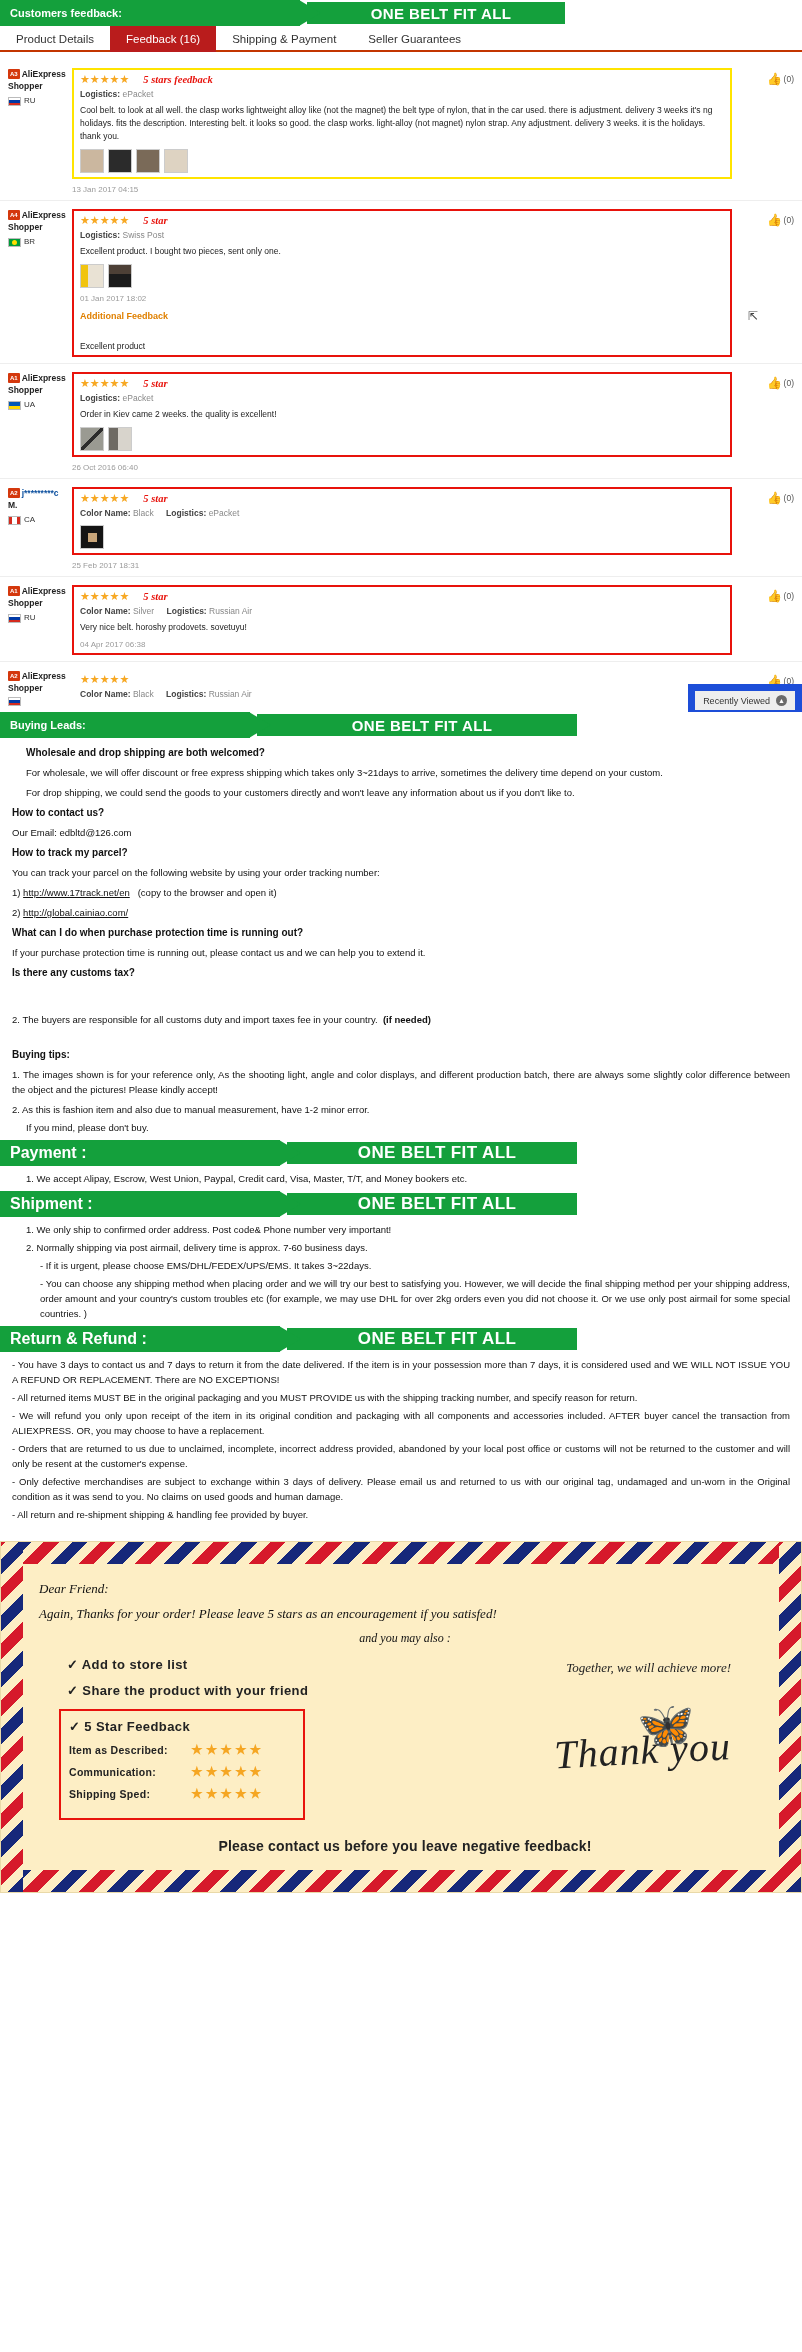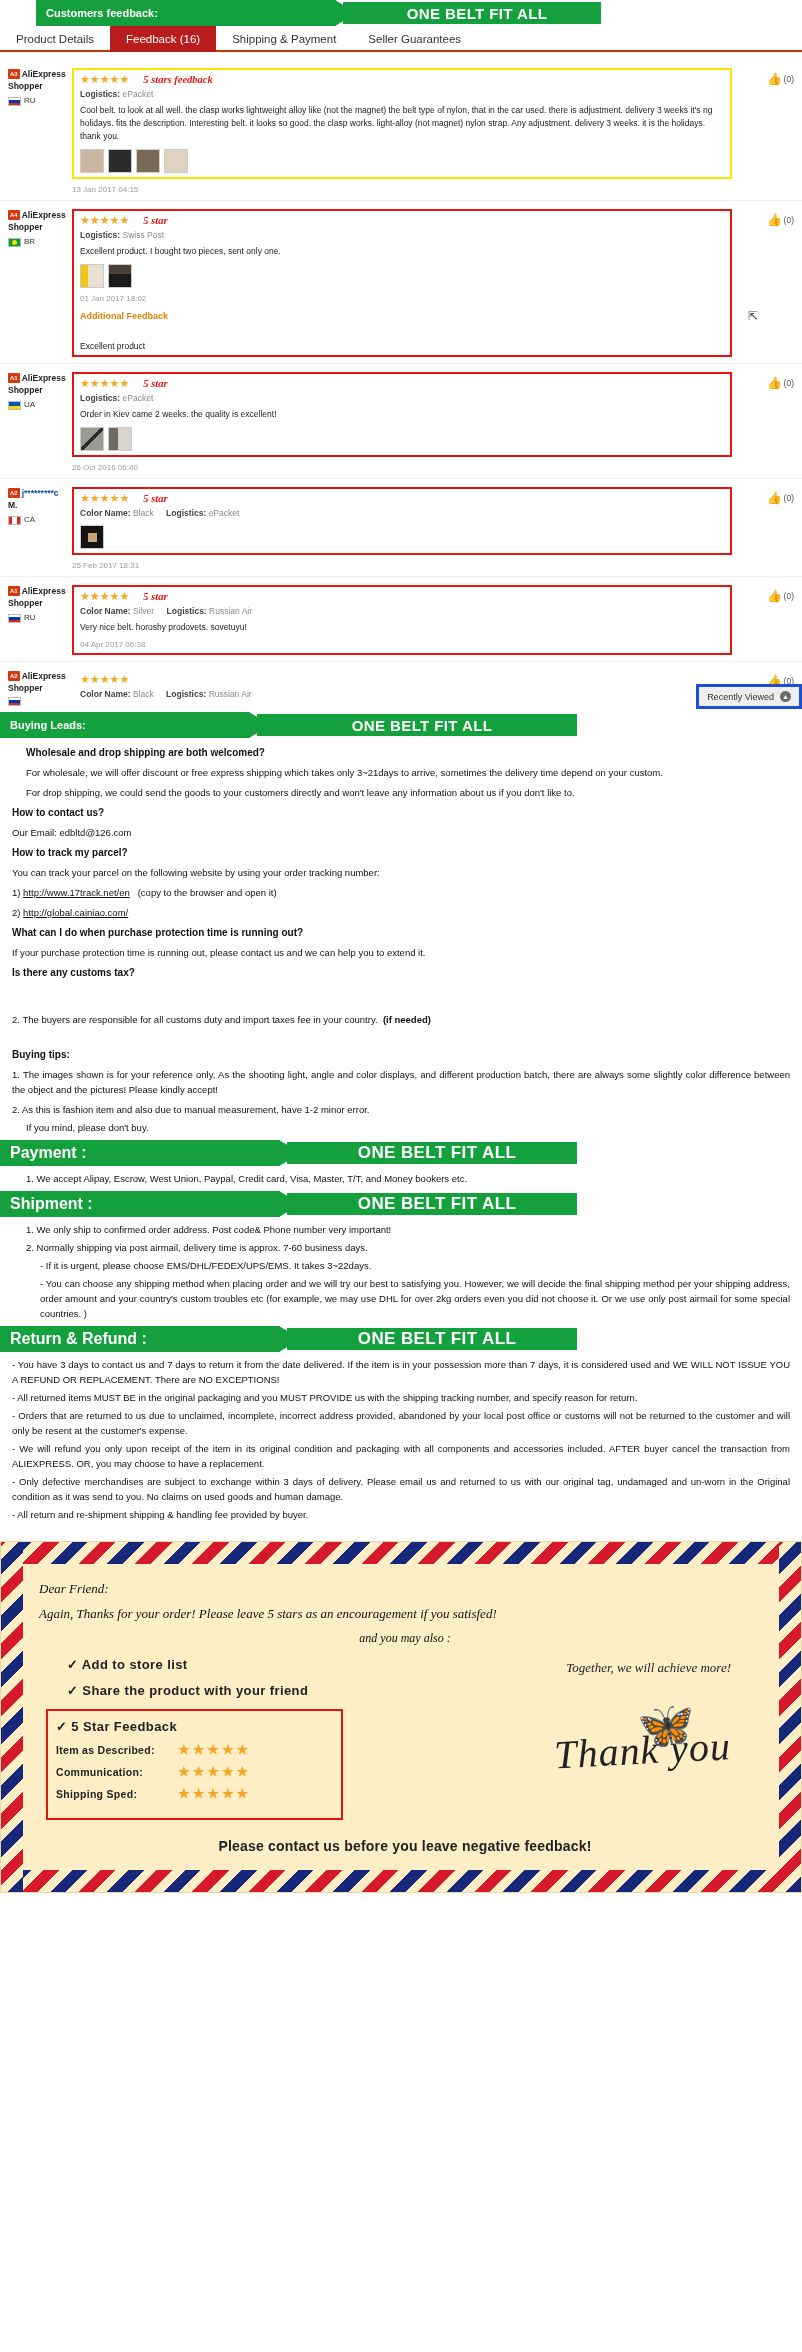--- a/index.html
+++ b/index.html
@@ -51,21 +51,21 @@
     justify-content: center;
     color: #fff;
     font-weight: bold;
     font-size: 15px;
     letter-spacing: .4px;
     margin-left: -14px;
     padding: 0 24px 0 34px;
     position: relative;
     z-index: 2;
   }
-  .banner.head-customers .left { width: 300px; margin-left: 36px; }
+  .banner.head-customers .left { width: 300px; }
   .banner.head-customers .right { width: 258px; }
   .banner.big .left { font-size: 16px; height: 26px; }
   .banner.big .right { font-size: 17px; }
 
   
   .tabs {
     display: flex;
     align-items: stretch;
     border-bottom: 2px solid #c33500;
     height: 26px;
@@ -154,21 +154,21 @@
   .like {
     position:absolute; right:8px; top:4px;
     font-size:8.5px; color:#555; display:flex; align-items:center; gap:1px;
   }
   .thumbup { font-size: 12px; color:#666; }
 
   .recently {
     position: absolute;
     right: 0; 
     background:#eeeeee;
-    border:3px solid #1d4ed8;
+    border:7px solid #1d4ed8;
     font-size:9px;
     color:#333;
     padding: 4px 8px;
     display:flex; align-items:center; gap:6px;
     z-index: 20;
   }
   .recently .dot { width:11px;height:11px;border-radius:50%;background:#6b6b6b;color:#fff;font-size:7px;display:flex;align-items:center;justify-content:center; }
   .cursor-arrow { position:absolute; font-size:12px; color:#444; }
 
   
@@ -228,21 +228,21 @@
   .thankyou {
     font-family:"Liberation Serif", serif;
     font-style: italic;
     font-size: 40px;
     text-align: right;
     margin-top: 54px;
     letter-spacing: 1px;
     transform: rotate(-3deg);
   }
   .butterfly { position:absolute; right: 36px; top: 42px; font-size: 46px; line-height: 1; }
-  .ratebox { border: 2px solid #e8130c; margin: 4px 0 4px 7px; width: 297px; padding: 8px 10px 10px 8px; }
+  .ratebox { border: 2px solid #e8130c; margin: 4px 0 4px 20px; width: 246px; padding: 8px 10px 10px 8px; }
   .ratebox .hdr { font-weight: bold; font-size: 13px; margin-bottom: 8px; letter-spacing:.4px; }
   .rrow { display:flex; align-items:center; font-size:10.5px; font-weight:bold; margin:7px 0; letter-spacing:.3px; }
   .rrow .lbl { width: 122px; }
   .rrow .rs { color:#f5a623; font-size: 13px; letter-spacing: 3px; }
   .am-bottom { font-weight:bold; font-size:14px; text-align:center; margin-top:18px; letter-spacing:.2px; }
 </style>
 </head>
 <body>
 
 <div class="page">
@@ -513,22 +513,22 @@
   </div>
 
   <div class="banner big">
     <div class="left" style="width:280px;">Return &amp; Refund :</div>
     <div class="arrow"></div>
     <div class="right" style="width:290px;">ONE BELT FIT ALL</div>
   </div>
   <div class="info">
     <p class="tight">- You have 3 days to contact us and 7 days to return it from the date delivered. If the item is in your possession more than 7 days, it is considered used and WE WILL NOT ISSUE YOU A REFUND OR REPLACEMENT. There are NO EXCEPTIONS!</p>
     <p class="tight">- All returned items MUST BE in the original packaging and you MUST PROVIDE us with the shipping tracking number, and specify reason for return.</p>
+    <p class="tight">- We will refund you only upon receipt of the item in its original condition and packaging with all components and accessories included. AFTER buyer cancel the transaction from ALIEXPRESS. OR, you may choose to have a replacement.</p>
     <p class="tight">- Orders that are returned to us due to unclaimed, incomplete, incorrect address provided, abandoned by your local post office or customs will not be returned to the customer and will only be resent at the customer's expense.</p>
-    <p class="tight">- We will refund you only upon receipt of the item in its original condition and packaging with all components and accessories included. AFTER buyer cancel the transaction from ALIEXPRESS. OR, you may choose to have a replacement.</p>
     <p class="tight">- Only defective merchandises are subject to exchange within 3 days of delivery. Please email us and returned to us with our original tag, undamaged and un-worn in the Original condition as it was send to you. No claims on used goods and human damage.</p>
     <p class="tight">- All return and re-shipment shipping &amp; handling fee provided by buyer.</p>
   </div>
 
   <div class="airmail">
     <div class="stripe top"></div>
     <div class="stripe bottom"></div>
     <div class="stripe left"></div>
     <div class="stripe right"></div>
 

